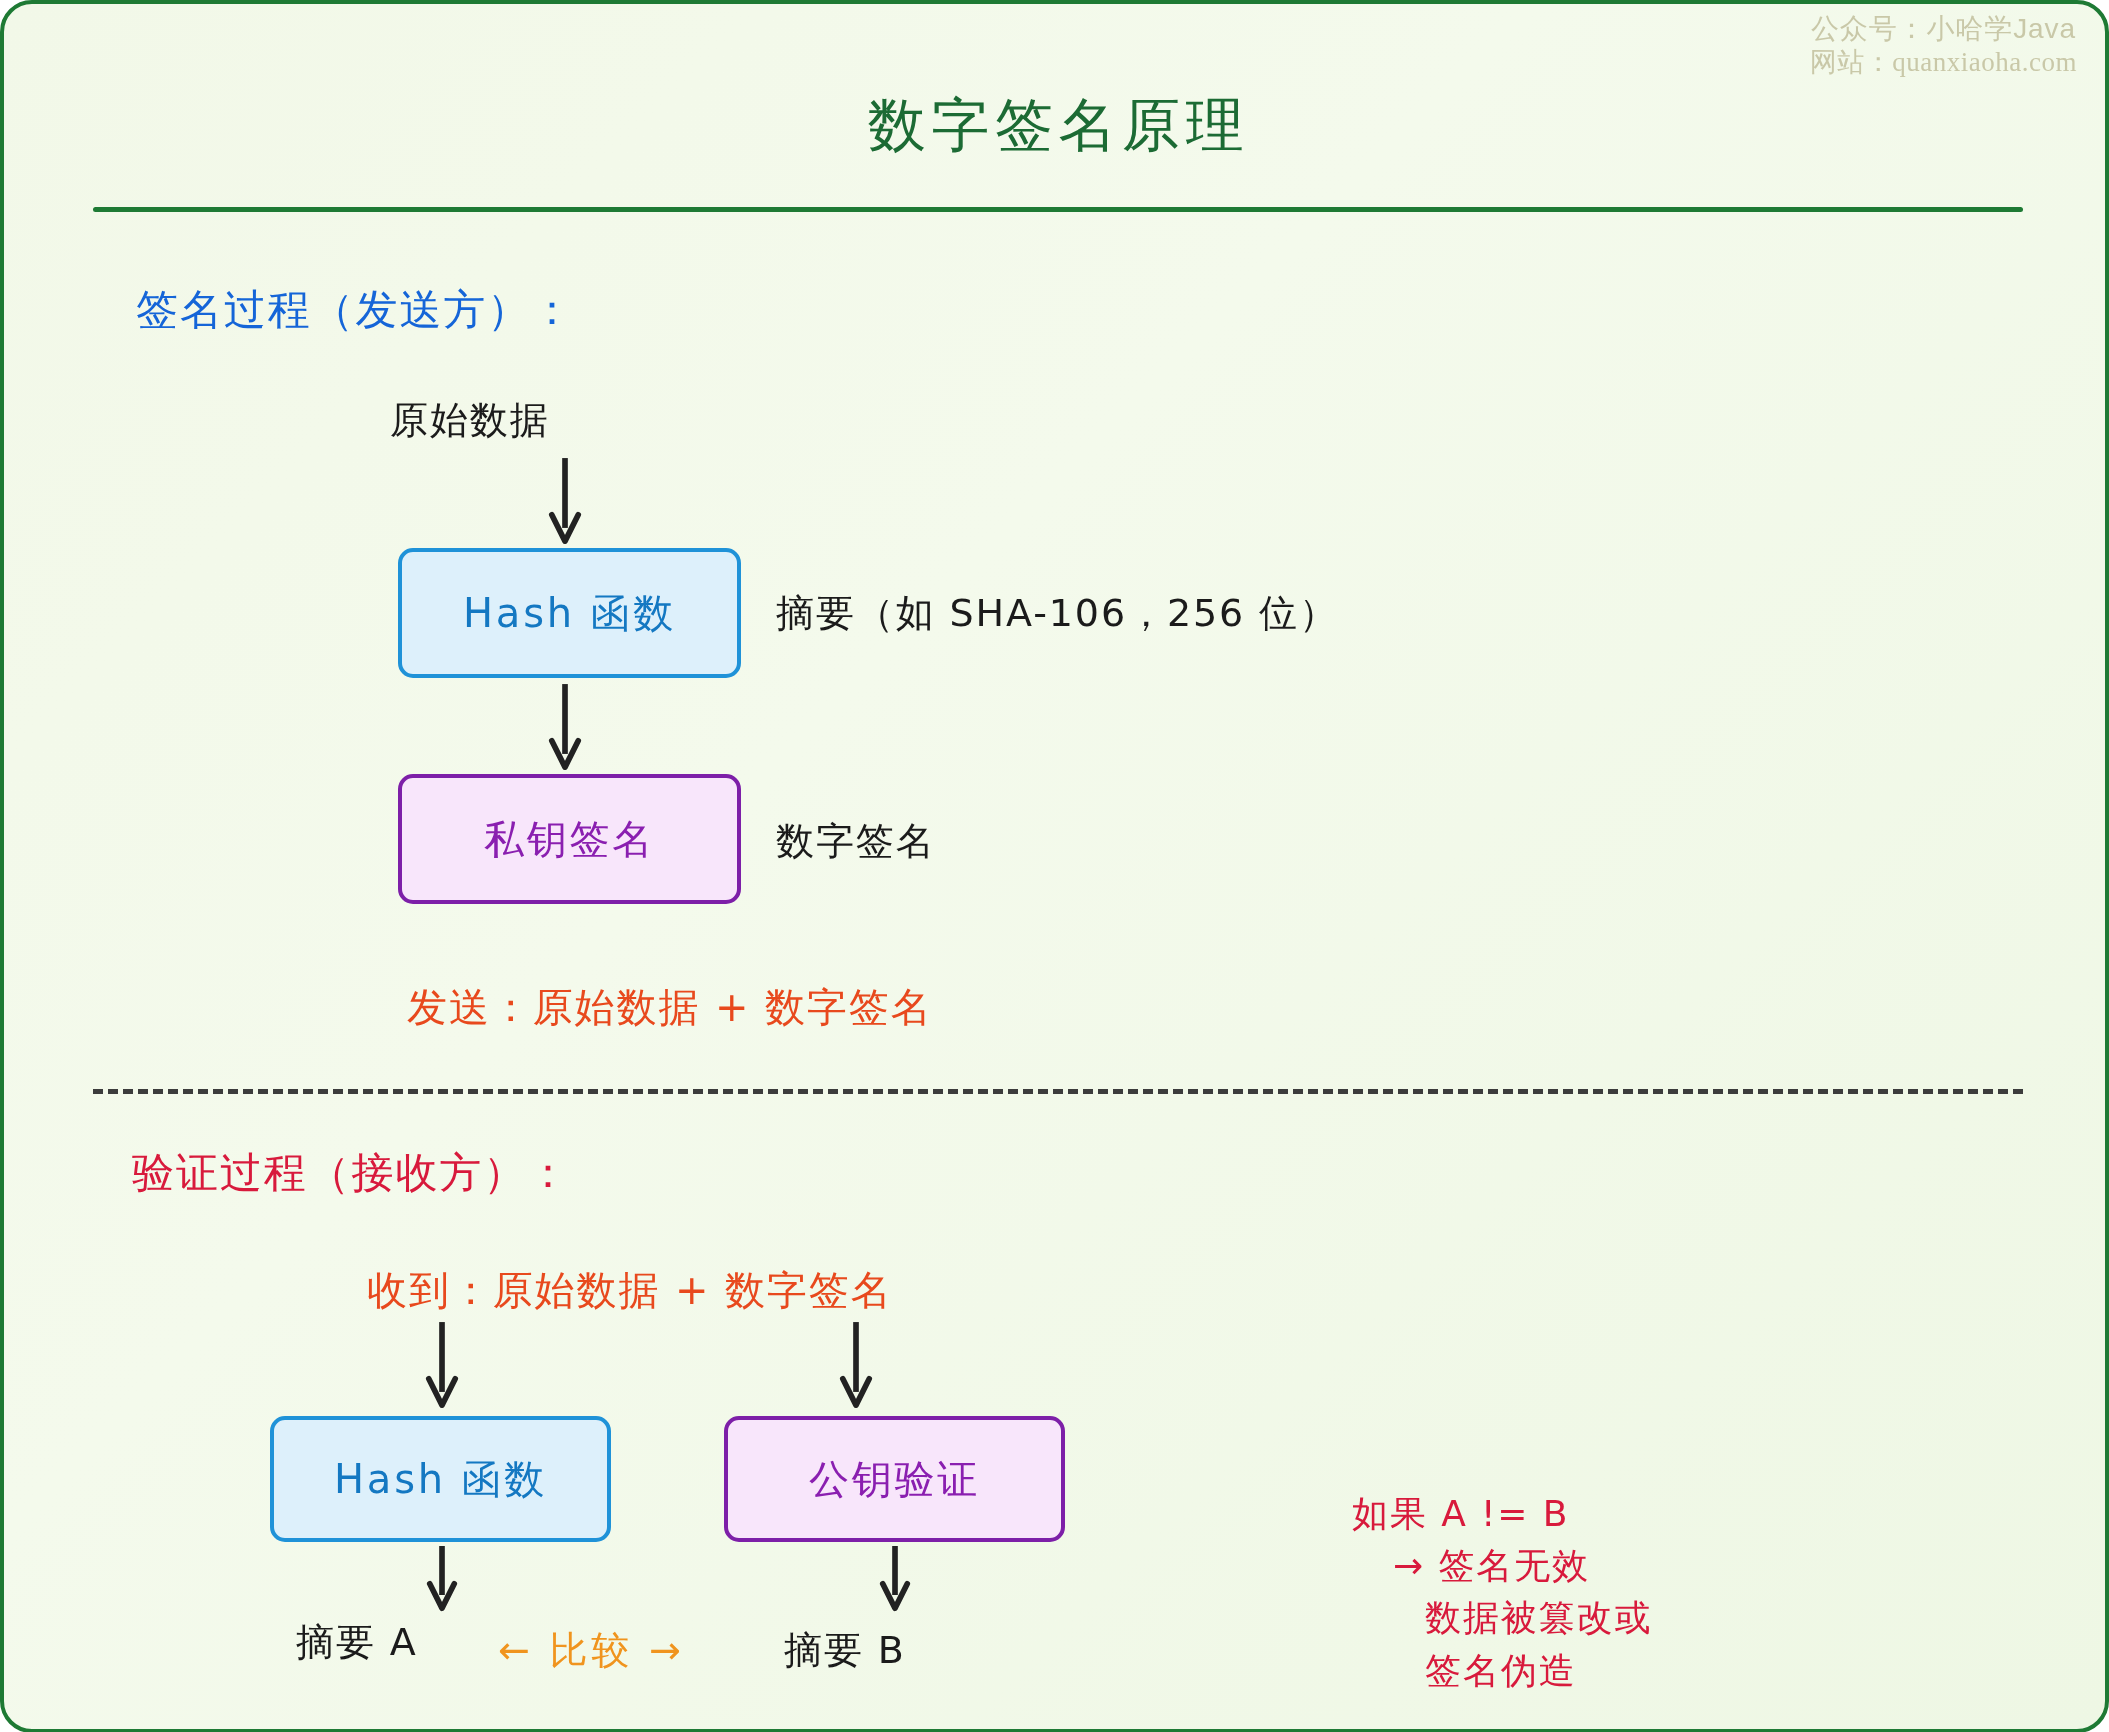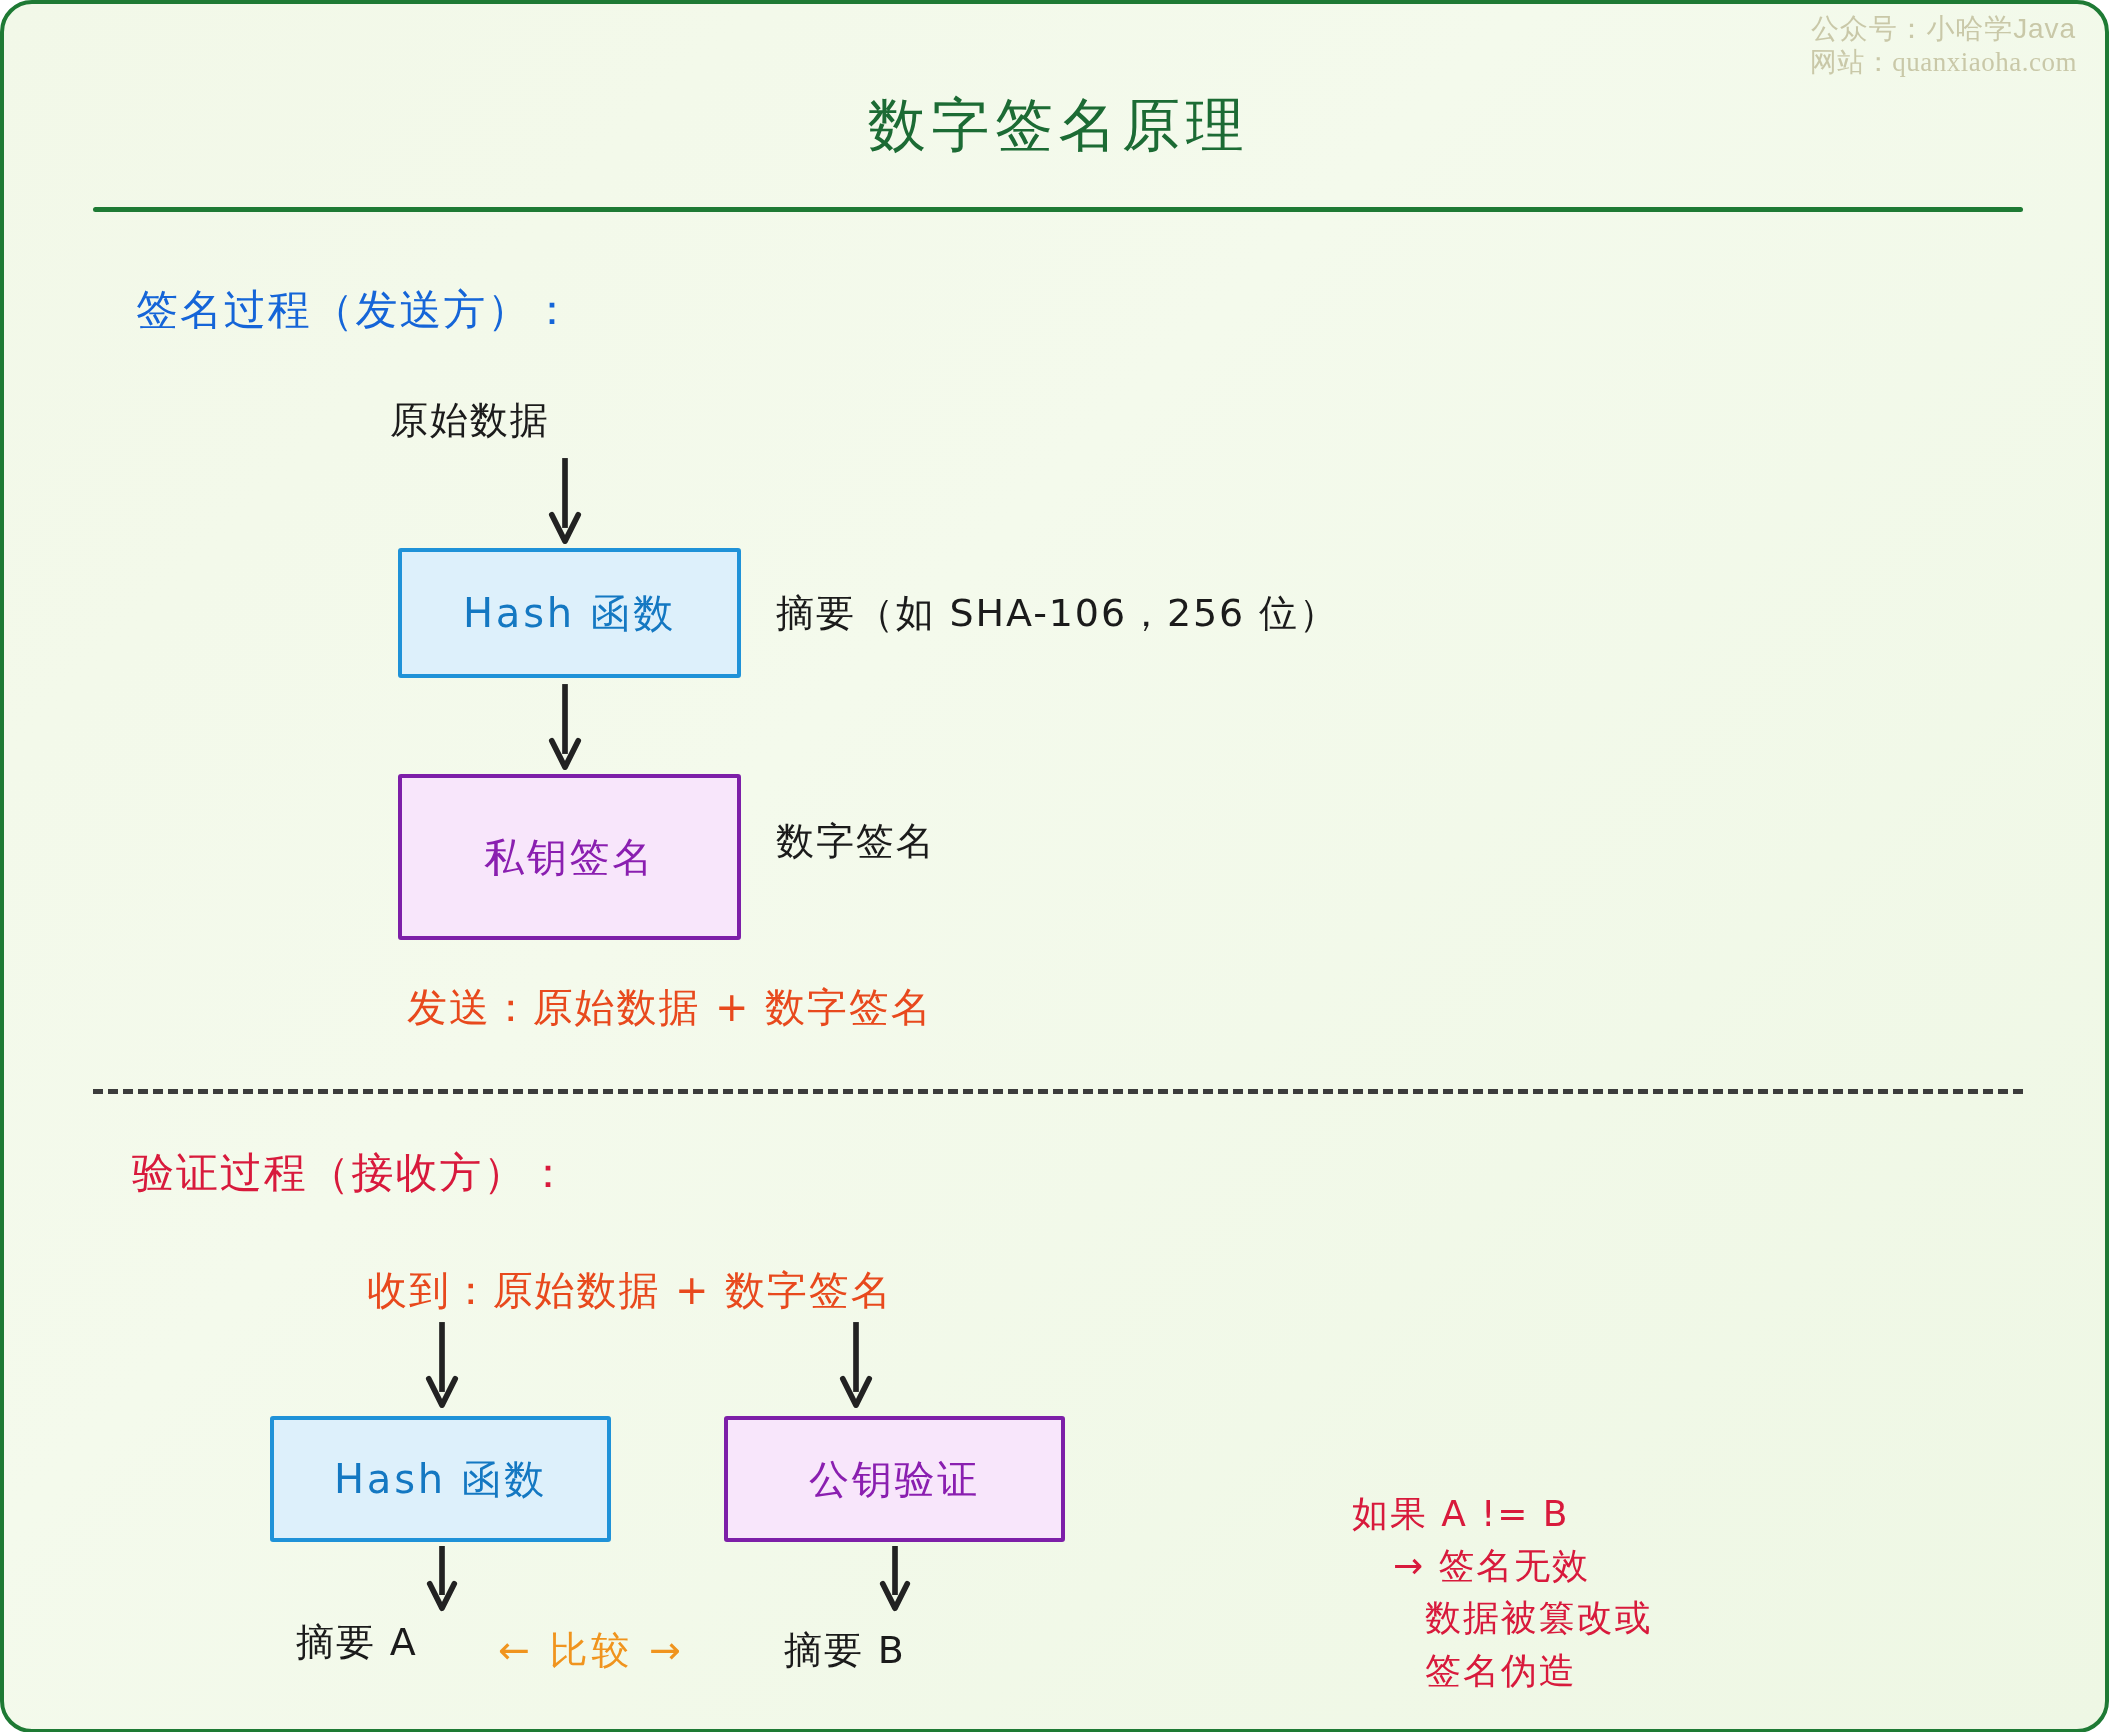--- a/index.html
+++ b/index.html
@@ -98,21 +98,21 @@
 
   
   .box {
     position: absolute;
     box-sizing: border-box;
     display: flex;
     align-items: center;
     justify-content: center;
     font-size: 40px;
     letter-spacing: 2.8px;
-    border-radius: 3px;
+    border-radius: 15px;
     font-family: "DejaVu Sans", sans-serif;
   }
   .box-blue {
     background: #ddf0fb;
     border: 4.7px solid #1f92d8;
     color: #1478c2;
   }
   .box-purple {
     background: #f8e6fb;
     border: 4.7px solid #7d1fa8;
@@ -187,21 +187,21 @@
 
   <div class="label" style="left:772px; top:584px;">摘要（如 SHA-106，256 位）</div>
 
   <div class="arrow" style="left:544px; top:680px;">
     <svg width="34" height="87" viewBox="0 0 36 92">
       <line x1="18" y1="0" x2="18" y2="74" stroke="#222" stroke-width="6"></line>
       <polyline points="4,60 18,88 32,60" fill="none" stroke="#222" stroke-width="6" stroke-linecap="round" stroke-linejoin="round"></polyline>
     </svg>
   </div>
 
-  <div class="box box-purple" style="left:394px; top:770px; width:343px; height:166px;">私钥签名</div>
+  <div class="box box-purple" style="left:394px; top:770px; width:343px; height:130px;">私钥签名</div>
 
   <div class="label" style="left:772px; top:812px;">数字签名</div>
 
   <div class="label-red" style="left:403px; top:976px;">发送：原始数据 + 数字签名</div>
 
   <div class="divider"></div>
 
   <div class="sec-head sec-verify">验证过程（接收方）：</div>
 
   <div class="label-red" style="left:363px; top:1259px;">收到：原始数据 + 数字签名</div>

